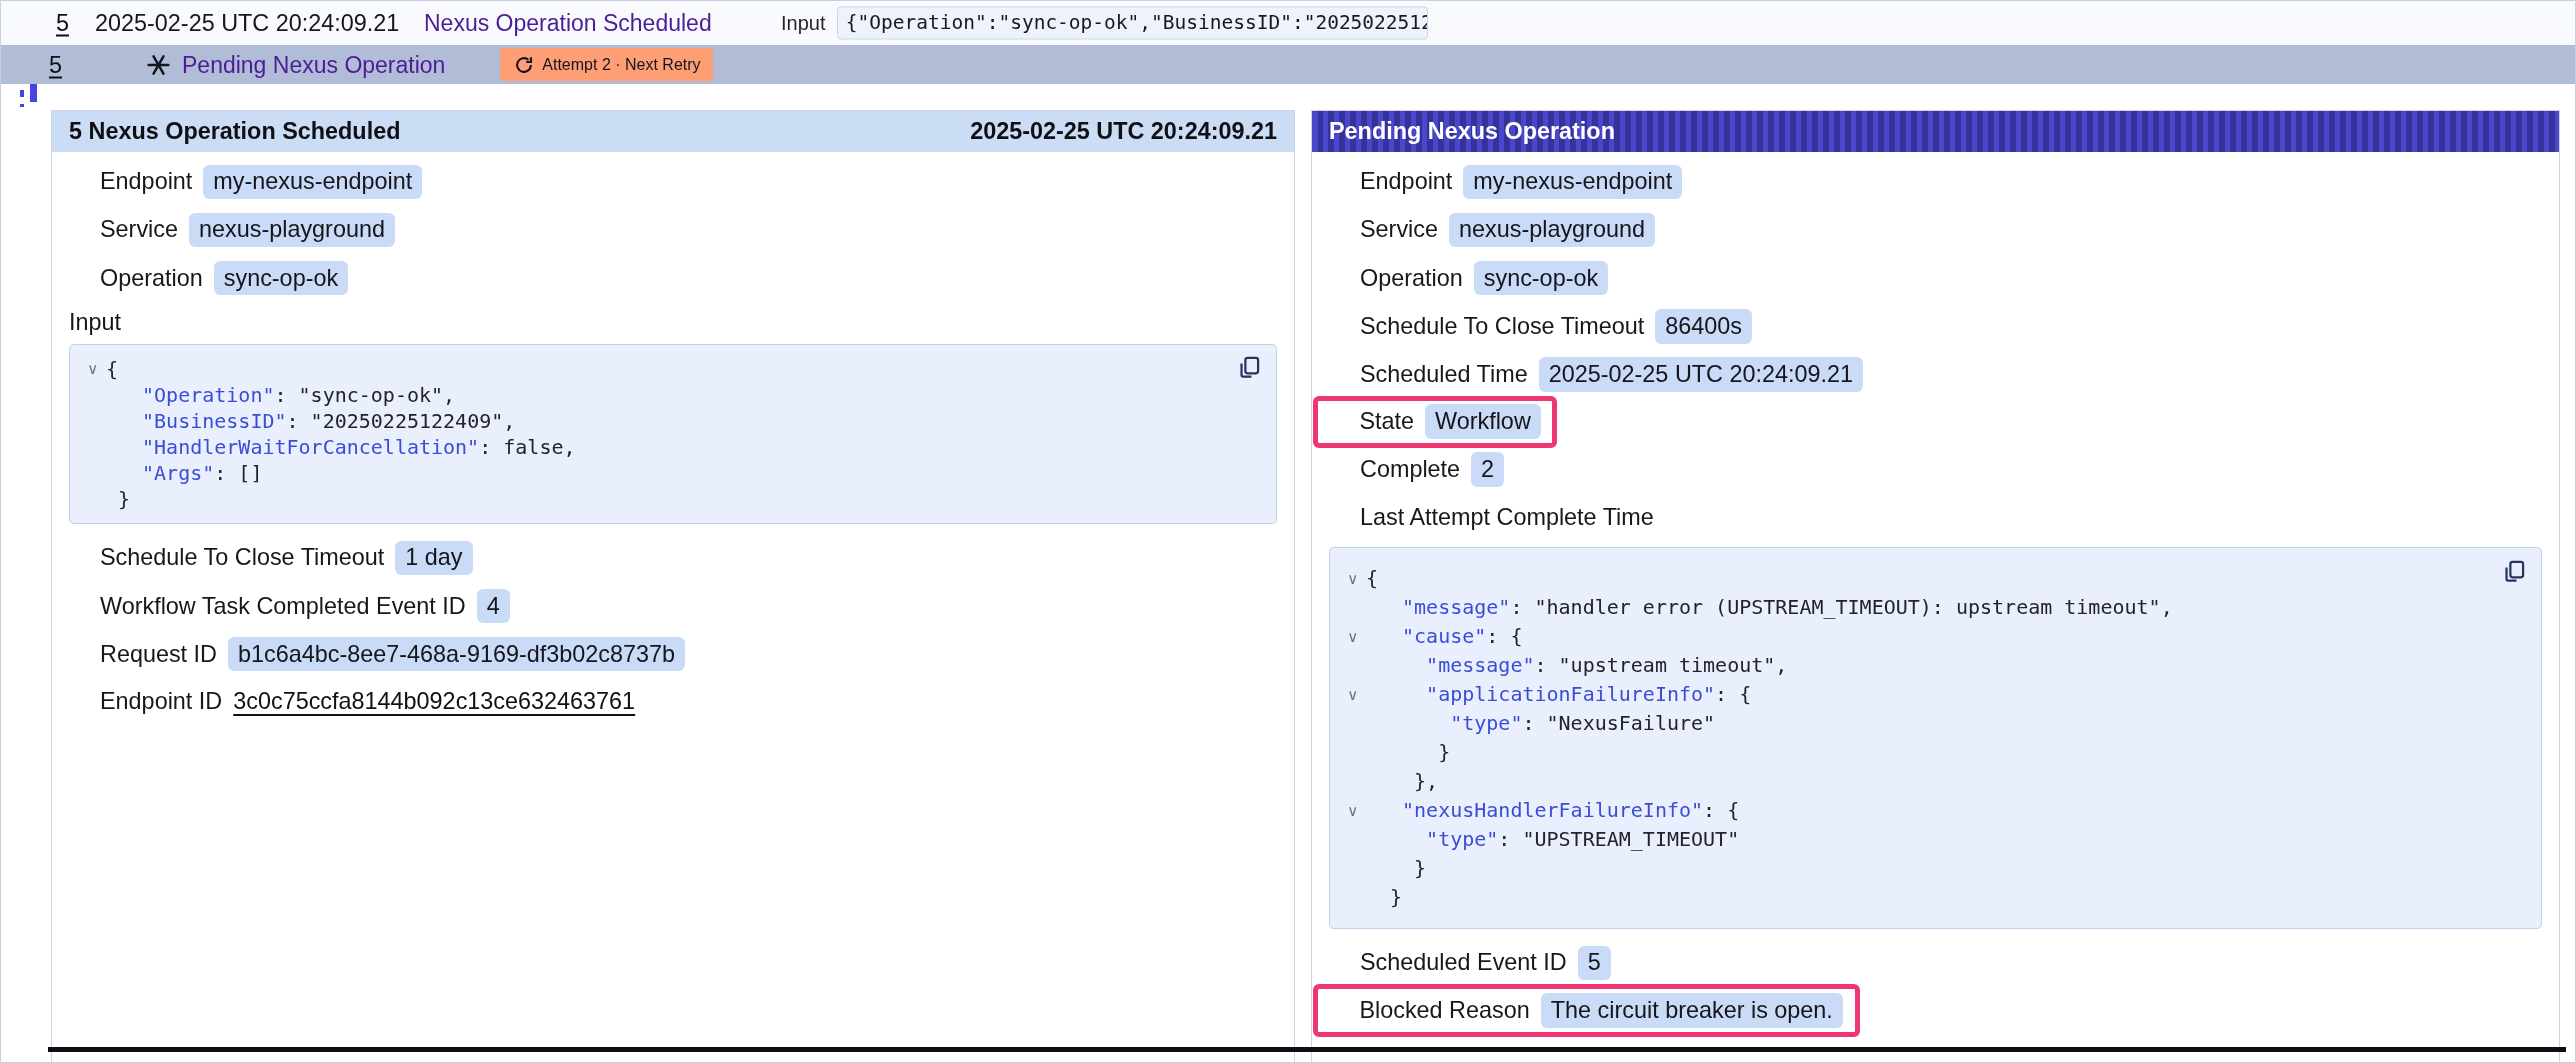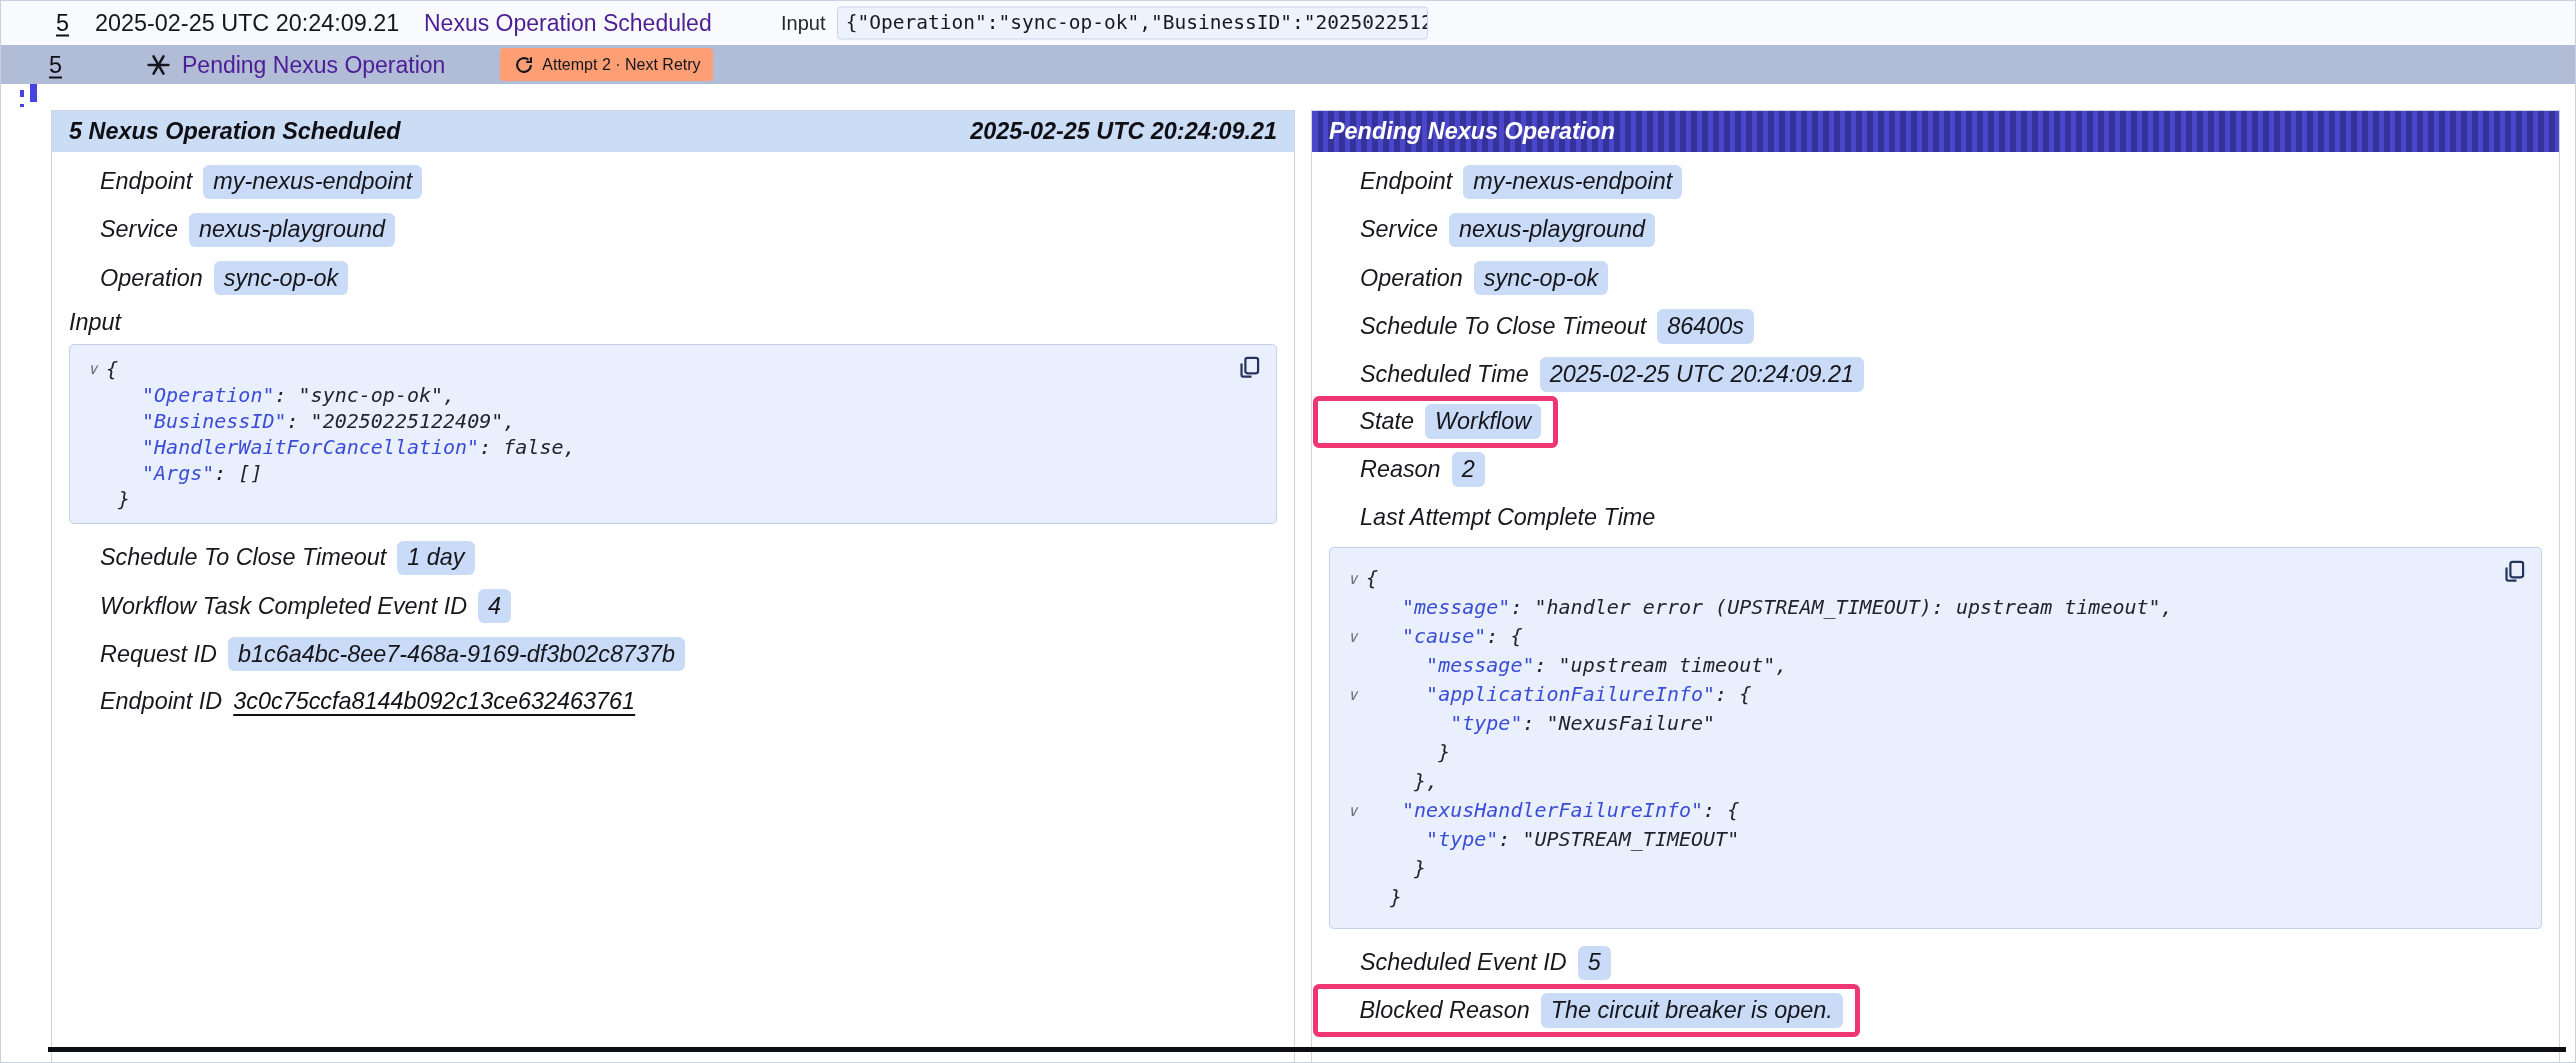--- a/index.html
+++ b/index.html
@@ -33,21 +33,21 @@
   
   .rail{position:absolute;left:0;top:0;width:50px;height:109px;}
   .rail-circle{position:absolute;left:12.5px;top:14px;width:15.6px;height:15.6px;border-radius:50%;
     background:#f7f9ff;border:2.3px solid #262b3d;}
   .rail-dash{position:absolute;left:18.7px;top:33px;width:3.9px;height:73px;
     background:repeating-linear-gradient(to bottom,var(--accent-indigo) 0 7px,transparent 7px 14px);}
   .rail-dot{position:absolute;left:12.5px;top:56px;width:15.6px;height:15.6px;border-radius:50%;
     background:#0b0d12;box-shadow:0 0 0 3.9px #cac5f3;}
   .rail-bar{position:absolute;left:29px;top:2.3px;width:7px;height:99px;background:var(--accent-indigo);}
   
-  .panel{position:absolute;top:109px;height:954px;background:#fff;border:1.6px solid #ccd4e3;border-bottom:none;font-style:italic;}
+  .panel{position:absolute;top:109px;height:954px;background:#fff;border:1.6px solid #ccd4e3;border-bottom:none;}
   .panel-left{left:50px;width:1244px;}
   .panel-right{left:1310px;width:1249px;overflow:visible;}
   .panel-header{height:41px;display:flex;align-items:center;justify-content:space-between;
     padding:0 17px;font-size:23.4px;font-weight:600;}
   .panel-left .panel-header{background:var(--header-bg);color:#0f0f14;}
   .panel-right .panel-header{color:#fff;
     background:repeating-linear-gradient(90deg,var(--stripe-light) 0 5.5px,var(--stripe-dark) 5.5px 11px);}
   .panel-body{padding:12.5px 17px 0 17px;}
   .field{display:flex;align-items:center;margin-bottom:13.3px;min-height:34px;margin-left:31px;}
   .field .lbl{font-size:23.4px;margin-right:11px;color:var(--text-dark);}
@@ -195,21 +195,21 @@
       <div class="annot-row">
         <div class="annot">
           <div class="field">
             <span class="lbl">State</span>
             <span class="pill">Workflow</span>
           </div>
         </div>
       </div>
 
       <div class="field">
-        <span class="lbl">Reason</span>
+        <span class="lbl">Complete</span>
         <span class="pill">2</span>
       </div>
       <div class="field">
         <span class="lbl">Last Attempt Complete Time</span>
       </div>
 
       <div class="codeblock tall">
         <button class="copy-btn">
           <svg viewBox="0 0 24 24" width="26.5" height="26.5" fill="none" stroke="#24345c" stroke-width="2">
             <rect x="8.5" y="3.5" width="11.5" height="14" rx="2"></rect>

